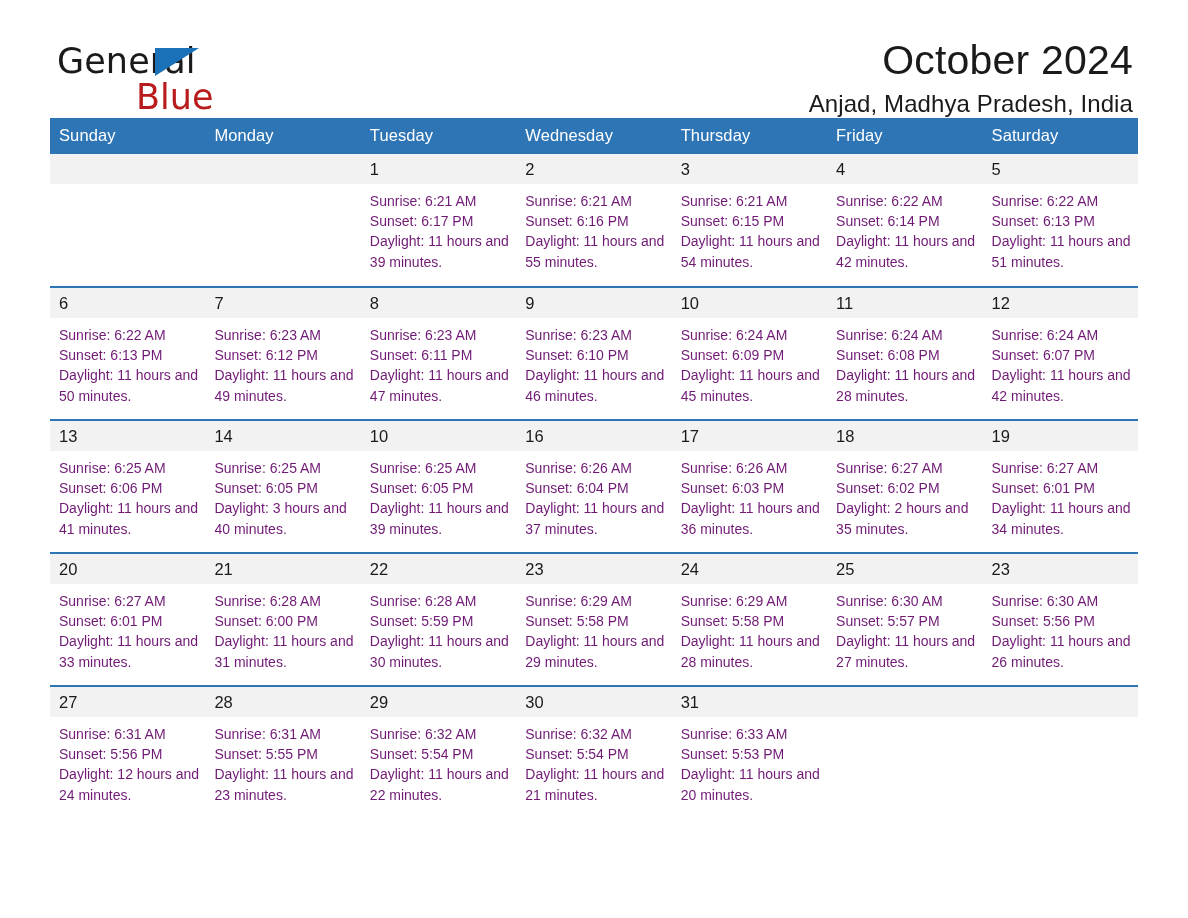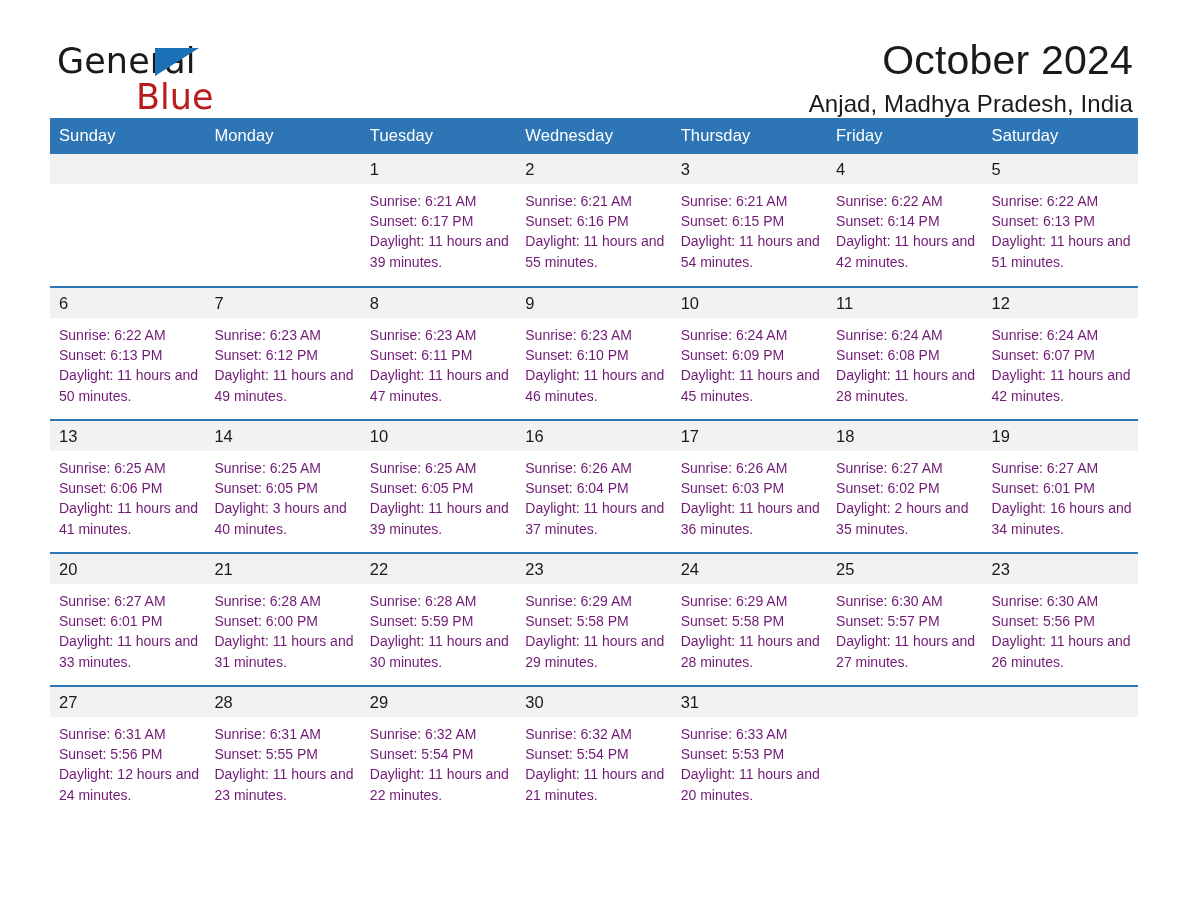--- a/index.html
+++ b/index.html
@@ -343,21 +343,21 @@
               <div>Sunrise: 6:27 AM</div>
               <div>Sunset: 6:02 PM</div>
               <div class="daylight">Daylight: 2 hours and 35 minutes.</div>
             </div>
           </td>
           <td class="cell filled">
             <span class="daynum">19</span>
             <div class="info">
               <div>Sunrise: 6:27 AM</div>
               <div>Sunset: 6:01 PM</div>
-              <div class="daylight">Daylight: 16 hours and 34 minutes.</div>
+              <div class="daylight">Daylight: 11 hours and 34 minutes.</div>
             </div>
           </td>
         </tr>
         <tr class="week-row">
           <td class="cell filled">
             <span class="daynum">20</span>
             <div class="info">
               <div>Sunrise: 6:27 AM</div>
               <div>Sunset: 6:01 PM</div>
               <div class="daylight">Daylight: 11 hours and 33 minutes.</div>

